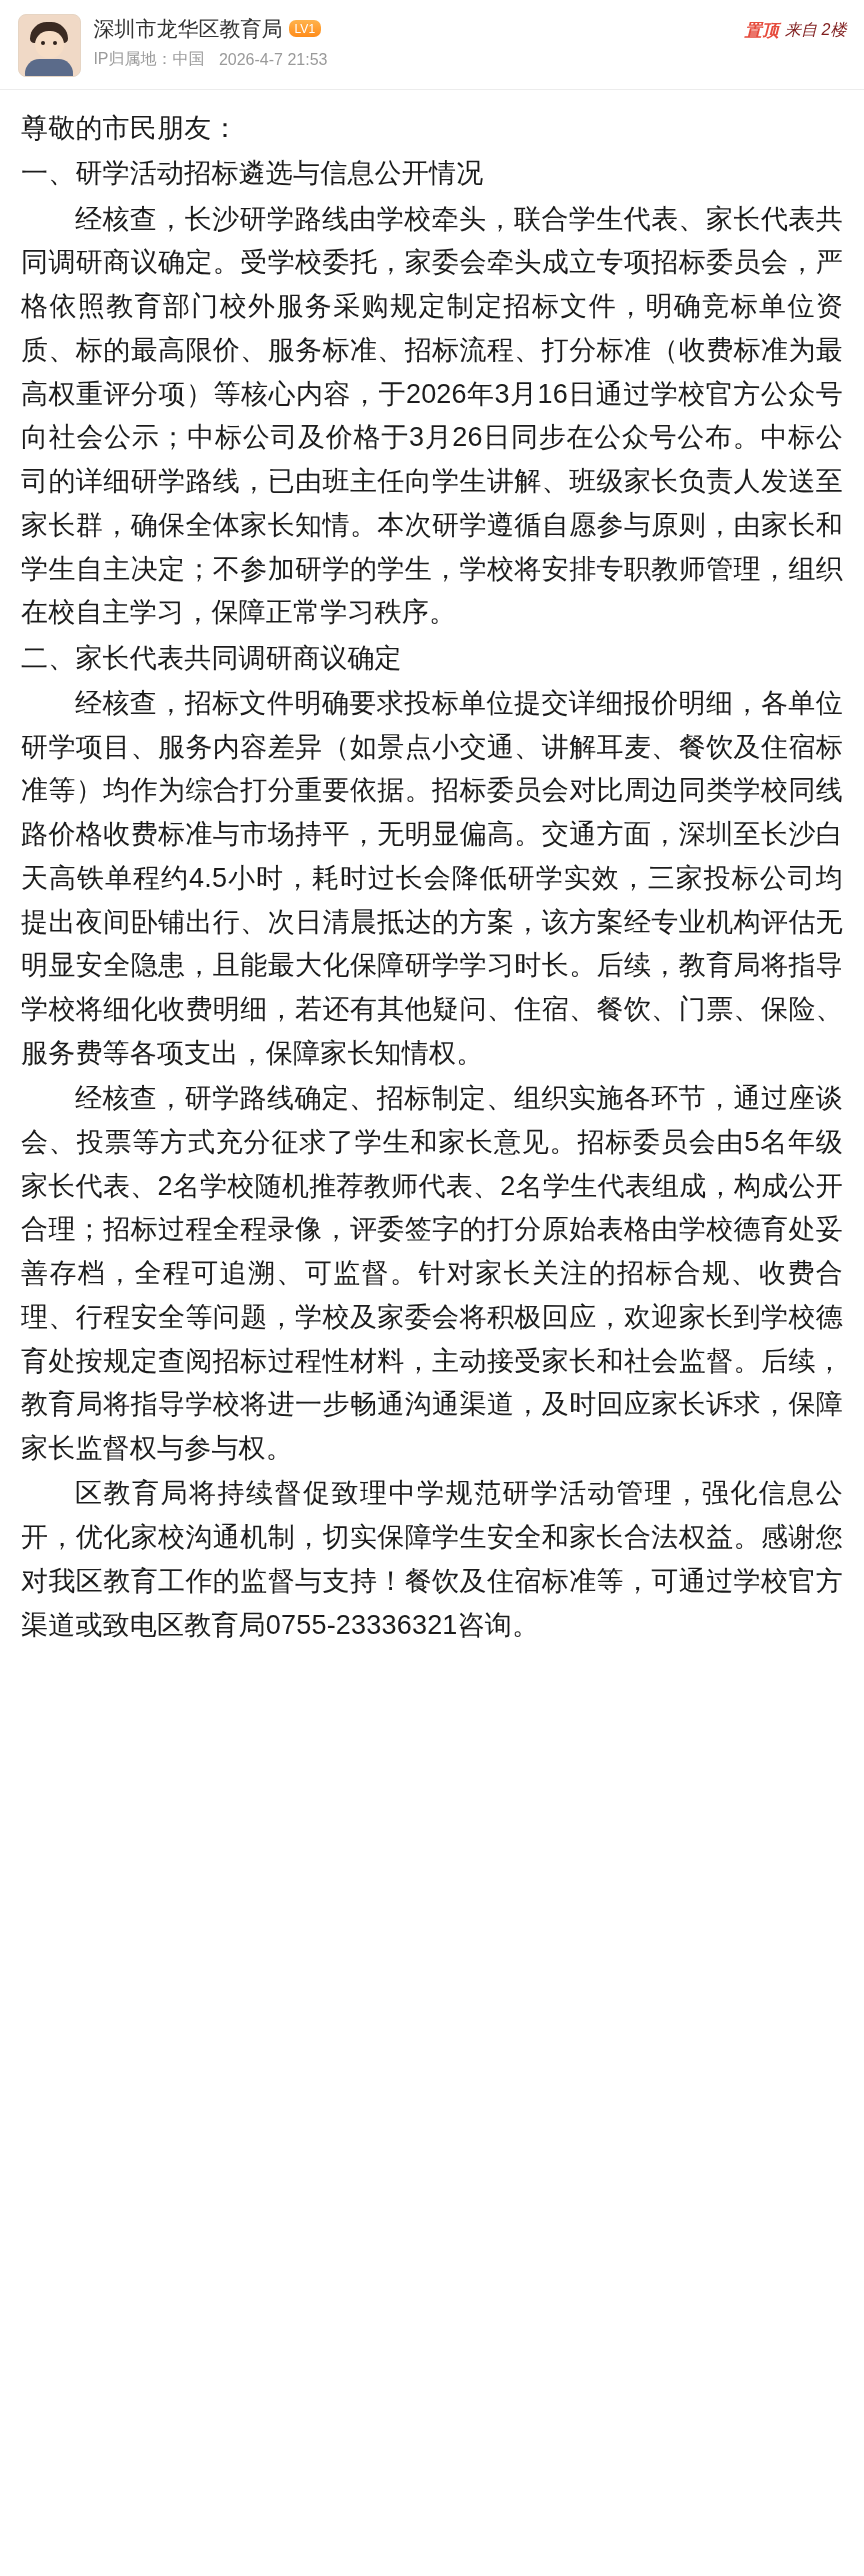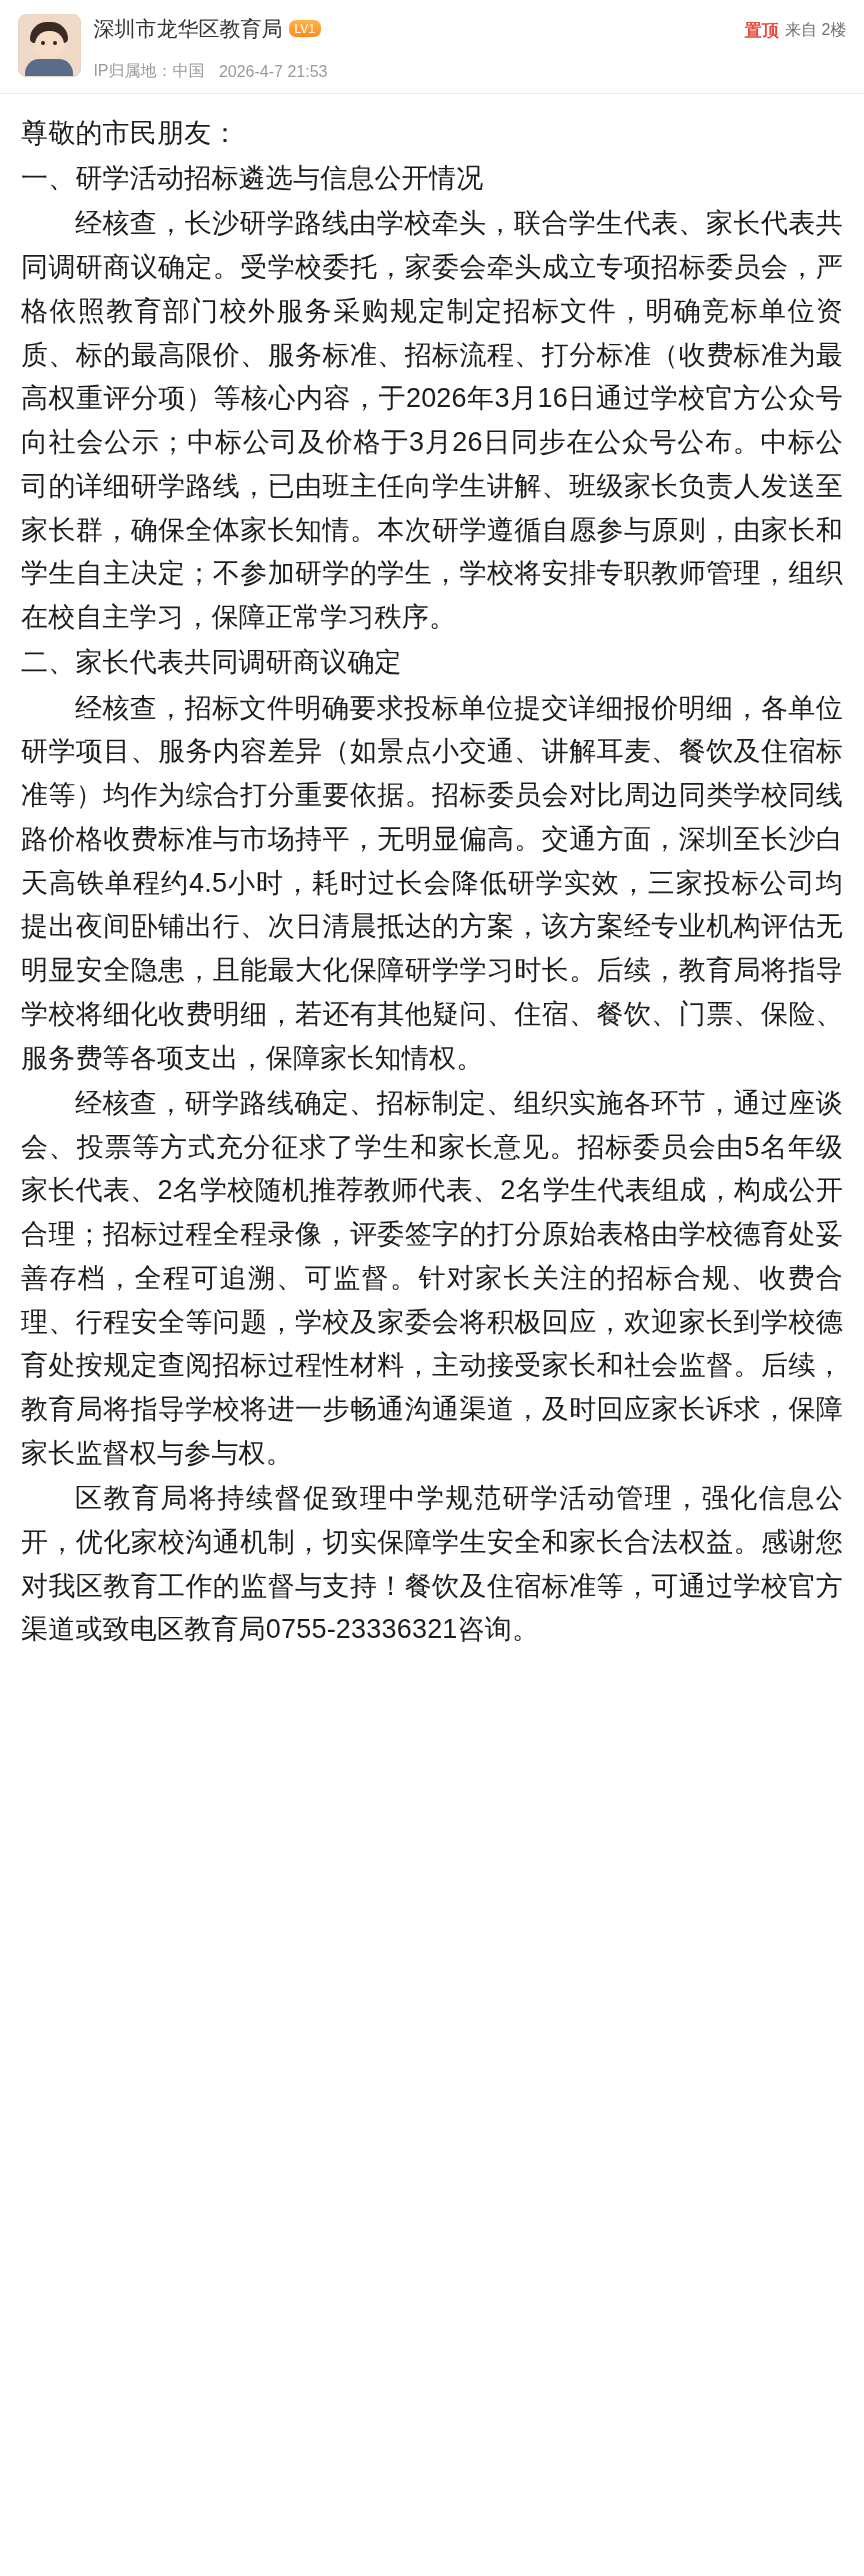--- a/index.html
+++ b/index.html
@@ -95,45 +95,46 @@
     height: 17.6px;
     padding: 0 5.6px;
     border-radius: 7px;
     background: linear-gradient(180deg, #ffb34d 0%, #ff8c1a 100%);
     color: #ffffff;
     font-size: 12px;
     line-height: 1;
     letter-spacing: 0.2px;
   }
   .meta-row {
-    margin-top: 20px;
+    margin-top: 8px;
     font-size: 16px;
     color: #9a9a9a;
     display: flex;
     align-items: center;
     gap: 14.4px;
     white-space: nowrap;
   }
 
   .header-right {
     position: absolute;
     right: 17.6px;
     top: 19px;
     display: flex;
     align-items: center;
     gap: 6.4px;
     white-space: nowrap;
+    font-style: italic;
   }
   .pin-label {
     color: #e64b3c;
     font-size: 17px;
     font-weight: 700;
   }
   .from-label {
-    color: #737373;
+    color: #7f1d1d;
     font-size: 16px;
   }
 
   .divider {
     height: 0.8px;
     background: #ececec;
     margin: 0 0 0 0;
   }
 
   

